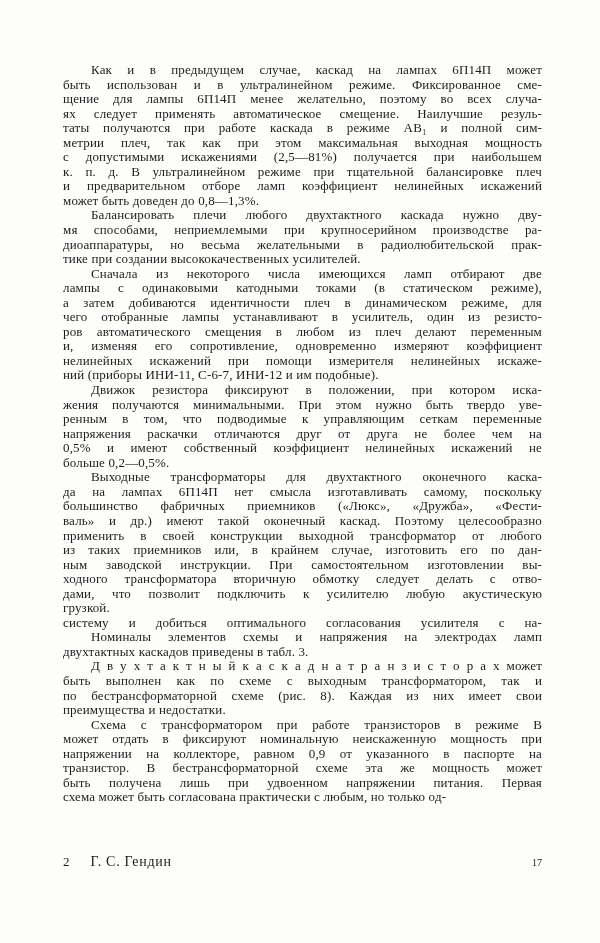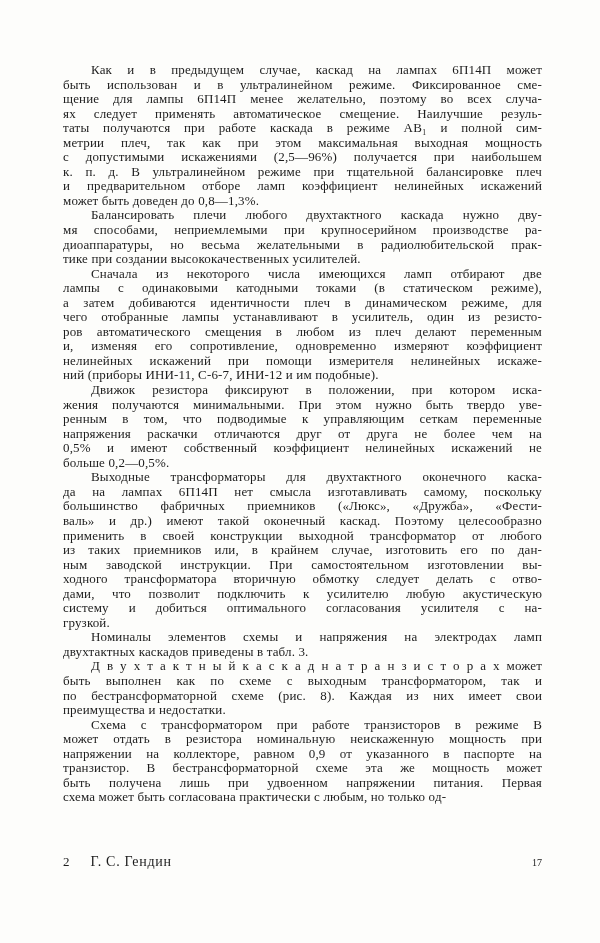--- a/index.html
+++ b/index.html
@@ -45,21 +45,21 @@
 
 <div class="book-page">
   <main class="text-block" id="text-block">
       <div class="para">
         <div class="line indent">Как и в предыдущем случае, каскад на лампах 6П14П может</div>
         <div class="line">быть использован и в ультралинейном режиме. Фиксированное сме-</div>
         <div class="line">щение для лампы 6П14П менее желательно, поэтому во всех случа-</div>
         <div class="line">ях следует применять автоматическое смещение. Наилучшие резуль-</div>
         <div class="line">таты получаются при работе каскада в режиме АВ₁ и полной сим-</div>
         <div class="line">метрии плеч, так как при этом максимальная выходная мощность</div>
-        <div class="line">с допустимыми искажениями (2,5—96%) получается при наибольшем</div>
+        <div class="line">с допустимыми искажениями (2,5—81%) получается при наибольшем</div>
         <div class="line">к. п. д. В ультралинейном режиме при тщательной балансировке плеч</div>
         <div class="line">и предварительном отборе ламп коэффициент нелинейных искажений</div>
         <div class="line last">может быть доведен до 0,8—1,3%.</div>
       </div>
       <div class="para">
         <div class="line indent">Балансировать плечи любого двухтактного каскада нужно дву-</div>
         <div class="line">мя способами, неприемлемыми при крупносерийном производстве ра-</div>
         <div class="line">диоаппаратуры, но весьма желательными в радиолюбительской прак-</div>
         <div class="line last">тике при создании высококачественных усилителей.</div>
       </div>
@@ -84,36 +84,36 @@
       <div class="para">
         <div class="line indent">Выходные трансформаторы для двухтактного оконечного каска-</div>
         <div class="line">да на лампах 6П14П нет смысла изготавливать самому, поскольку</div>
         <div class="line">большинство фабричных приемников («Люкс», «Дружба», «Фести-</div>
         <div class="line">валь» и др.) имеют такой оконечный каскад. Поэтому целесообразно</div>
         <div class="line">применить в своей конструкции выходной трансформатор от любого</div>
         <div class="line">из таких приемников или, в крайнем случае, изготовить его по дан-</div>
         <div class="line">ным заводской инструкции. При самостоятельном изготовлении вы-</div>
         <div class="line">ходного трансформатора вторичную обмотку следует делать с отво-</div>
         <div class="line">дами, что позволит подключить к усилителю любую акустическую</div>
+        <div class="line last">грузкой.</div>
         <div class="line">систему и добиться оптимального согласования усилителя с на-</div>
-        <div class="line last">грузкой.</div>
       </div>
       <div class="para">
         <div class="line indent">Номиналы элементов схемы и напряжения на электродах ламп</div>
         <div class="line last">двухтактных каскадов приведены в табл. 3.</div>
       </div>
       <div class="para">
         <div class="line indent">Д в у х т а к т н ы й к а с к а д н а т р а н з и с т о р а х может</div>
         <div class="line">быть выполнен как по схеме с выходным трансформатором, так и</div>
         <div class="line">по бестрансформаторной схеме (рис. 8). Каждая из них имеет свои</div>
         <div class="line last">преимущества и недостатки.</div>
       </div>
       <div class="para">
         <div class="line indent">Схема с трансформатором при работе транзисторов в режиме В</div>
-        <div class="line">может отдать в резистора номинальную неискаженную мощность при</div>
+        <div class="line">может отдать в фиксируют номинальную неискаженную мощность при</div>
         <div class="line">напряжении на коллекторе, равном 0,9 от указанного в паспорте на</div>
         <div class="line">транзистор. В бестрансформаторной схеме эта же мощность может</div>
         <div class="line">быть получена лишь при удвоенном напряжении питания. Первая</div>
         <div class="line last">схема может быть согласована практически с любым, но только од-</div>
       </div>
     </main>
   <footer class="page-footer">
     <span class="sig">2</span>
     <span class="author">Г. С. Гендин</span>
     <span class="pageno">17</span>

